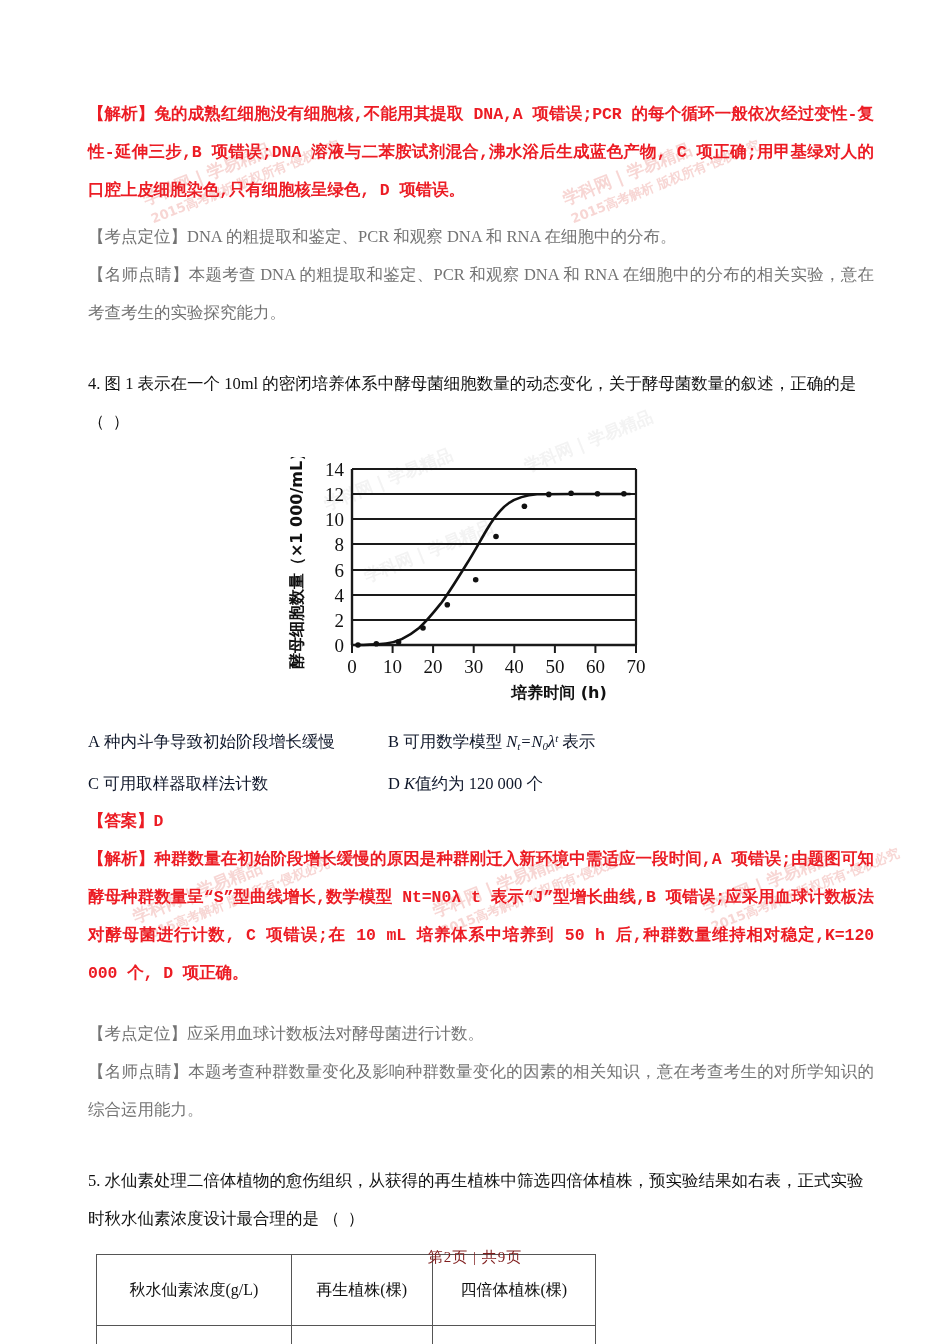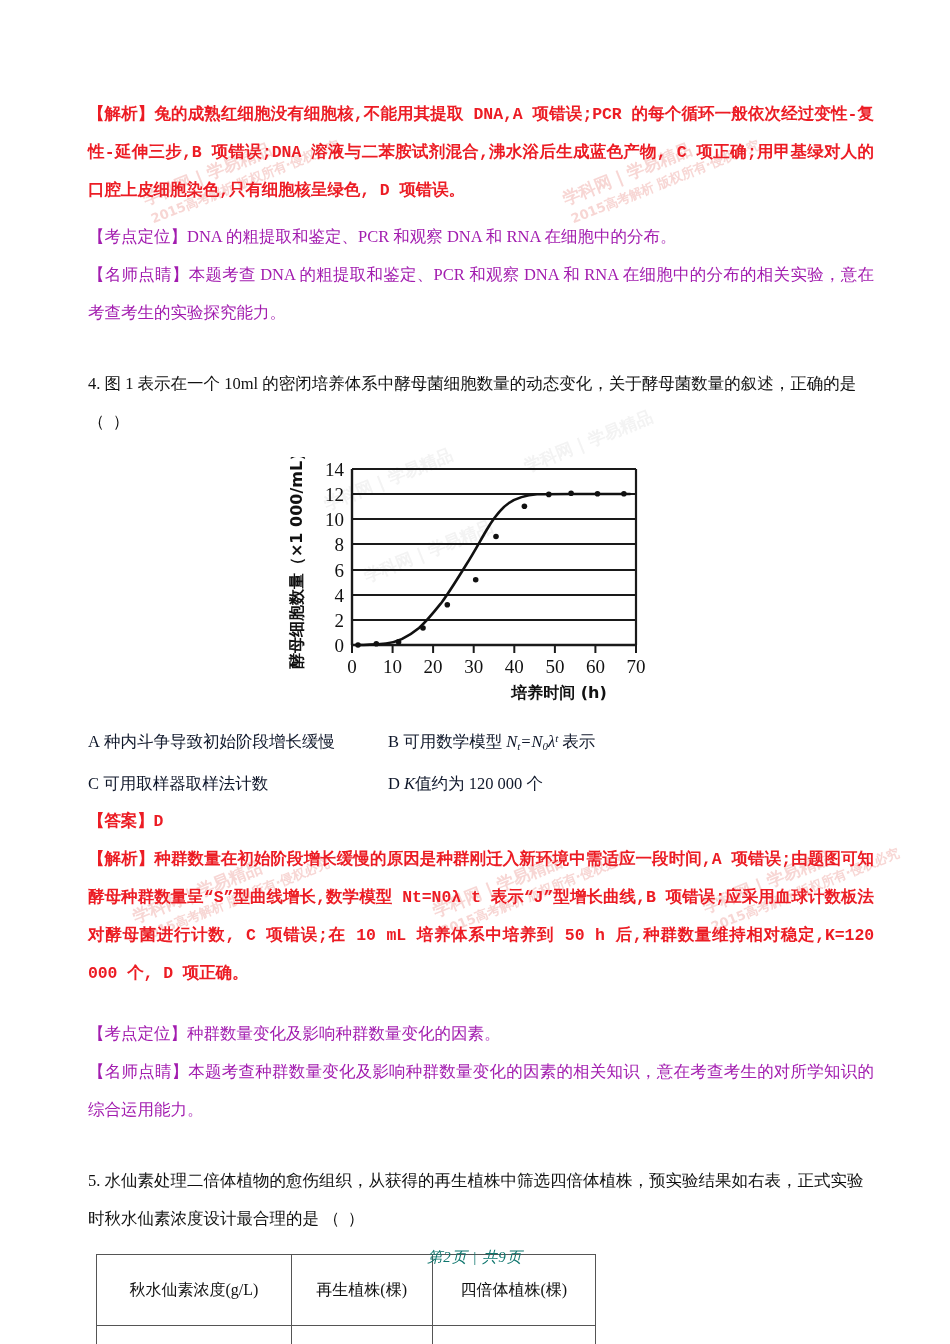--- a/index.html
+++ b/index.html
@@ -37,21 +37,21 @@
     text-align: justify;
     margin: 0;
   }
   .para.red {
     color: #ec1c24;
     font-family: Liberation Mono, monospace;
     font-weight: 600;
     letter-spacing: -0.1px;
   }
   .para.red-song {
-    color: #a21caf;
+    color: #737373;
     font-family: "Liberation Serif", "DejaVu Serif", serif;
     font-weight: 400;
   }
   .spacer-sm { height: 8px; }
   .spacer-md { height: 16px; }
   .spacer-lg { height: 22px; }
 
   .qline {
     font-size: 16.5px;
     line-height: 38px;
@@ -106,23 +106,22 @@
   table.data td { font-size: 15px; }
 
   
   .footer {
     position: absolute;
     left: 0;
     right: 0;
     top: 1248px;
     text-align: center;
     font-size: 15px;
-    color: #0f766e;
+    color: #7f1d1d;
     letter-spacing: 1px;
-    font-style: italic;
   }
 
   
   .wm {
     position: absolute;
     color: #f5c9c6;
     font-family: "DejaVu Sans", "Liberation Sans", sans-serif;
     font-weight: bold;
     white-space: nowrap;
     transform: rotate(-22deg);
@@ -281,21 +280,21 @@
       <div class="row">
         <span class="c1"><span>C</span>&nbsp;<span>可用取样器取样法计数</span></span><span class="c2"><span>D</span>&nbsp;<span class="ital">K</span><span>值约为 120 000 个</span></span>
       </div>
     </div>
 
     <p class="para red">【答案】D</p>
     <p class="para red">【解析】种群数量在初始阶段增长缓慢的原因是种群刚迁入新环境中需适应一段时间,A 项错误;由题图可知酵母种群数量呈“S”型曲线增长,数学模型 Nt=N0λ t 表示“J”型增长曲线,B 项错误;应采用血球计数板法对酵母菌进行计数, C 项错误;在 10 mL 培养体系中培养到 50 h 后,种群数量维持相对稳定,K=120 000 个, D 项正确。</p>
 
     <div class="spacer-lg"></div>
 
-    <p class="para red-song">【考点定位】种群数量变化及影响种群数量变化的因素。</p>
+    <p class="para red-song">【考点定位】应采用血球计数板法对酵母菌进行计数。</p>
     <p class="para red-song">【名师点睛】本题考查种群数量变化及影响种群数量变化的因素的相关知识，意在考查考生的对所学知识的综合运用能力。</p>
 
     <div class="spacer-md"></div>
 
     <p class="qline">
       <span>5. 水仙素处理二倍体植物的愈伤组织，从获得的再生植株中筛选四倍体植株，预实验结果如右表，正式实验时秋水仙素浓度设计最合理的是</span>
       <span class="paren">（    ）</span>
     </p>
 
     <table class="data">

